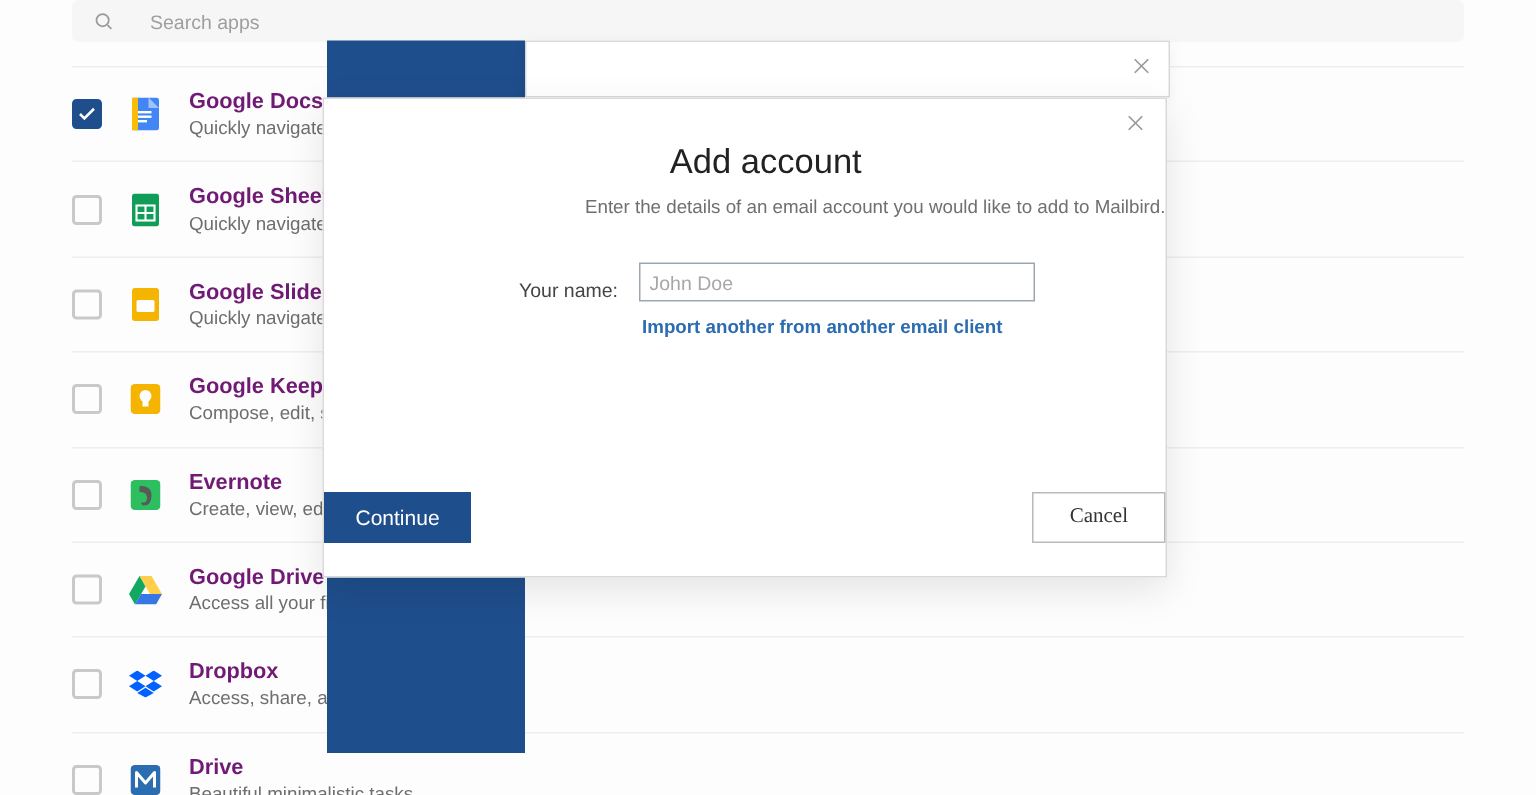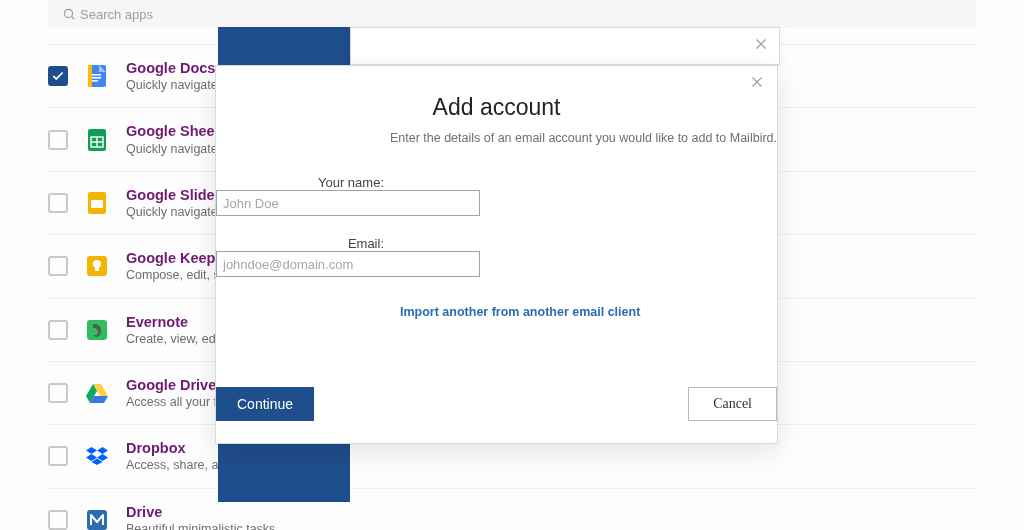--- a/index.html
+++ b/index.html
@@ -11,21 +11,21 @@
       background: #fdfdfd;
       color: #222;
       position: relative;
     }
     
     .search-wrap {
       margin: 0 48px 0 48px;
       height: 28px;
       display: flex;
       align-items: center;
-      gap: 4px;
+      gap: 24px;
       background: #f6f6f6;
       border-radius: 4px;
       padding: 0 14px;
       color: #9a9a9a;
     }
     .search-wrap input {
       flex: 1;
       border: none;
       background: transparent;
       outline: none;
@@ -86,24 +86,25 @@
     .modal-back .close {
       position: absolute; right: 8px; top: 6px;
       width: 20px; height: 20px;
       color: #9a9a9a; display:flex; align-items:center; justify-content:center;
     }
 
     
     .dialog {
       position: absolute;
       left: 215px; top: 65px;
-      width: 563px; height: 379px;
+      width: 563px; height: 320px;
       background: #fff;
       border: 1px solid #d9d9d9;
       box-shadow: 0 8px 24px rgba(0,0,0,.10);
+      padding-left: 28px;
     }
     .dialog .close {
       position: absolute; right: 10px; top: 6px;
       width: 20px; height: 20px;
       color: #9a9a9a; display:flex; align-items:center; justify-content:center;
       cursor: pointer;
     }
     .dialog .close svg, .modal-back .close svg { width:12px; height:12px; }
     .dialog h1 {
       text-align: center;
@@ -116,23 +117,22 @@
       text-align: right;
       font-size: 12.5px;
       color: #6f6f6f;
       margin-top: 10px;
     }
     .form {
       margin-top: 30px;
     }
     .form-row {
       display: flex;
-      align-items: flex-start;
-      margin-bottom: 20px;
-      flex-direction: column;
+      align-items: flex-end;
+      margin-bottom: 2px;
     }
     .form-row label {
       width: 182px;
       text-align: right;
       padding-right: 14px;
       font-size: 13px;
       color: #444;
     }
     .form-row input[type=text] {
       width: 264px;
@@ -339,24 +339,20 @@
       </svg>
   </span>
   <h1>Add account</h1>
   <div class="subtitle">Enter the details of an email account you would like to add to Mailbird.</div>
 
   <div class="form">
     <div class="form-row">
       <label>Your name:</label>
       <input type="text" placeholder="John Doe" style="">
     </div>
-    <div class="form-row">
-      <label>Email:</label>
-      <input type="text" placeholder="johndoe@domain.com" style="">
-    </div>
     <a class="import-link">Import another from another email client</a>
   </div>
 
   <div class="dialog-buttons">
     <button class="btn-primary">Continue</button>
     <button class="btn-secondary">Cancel</button>
   </div>
 </div>
 
 </body></html>

